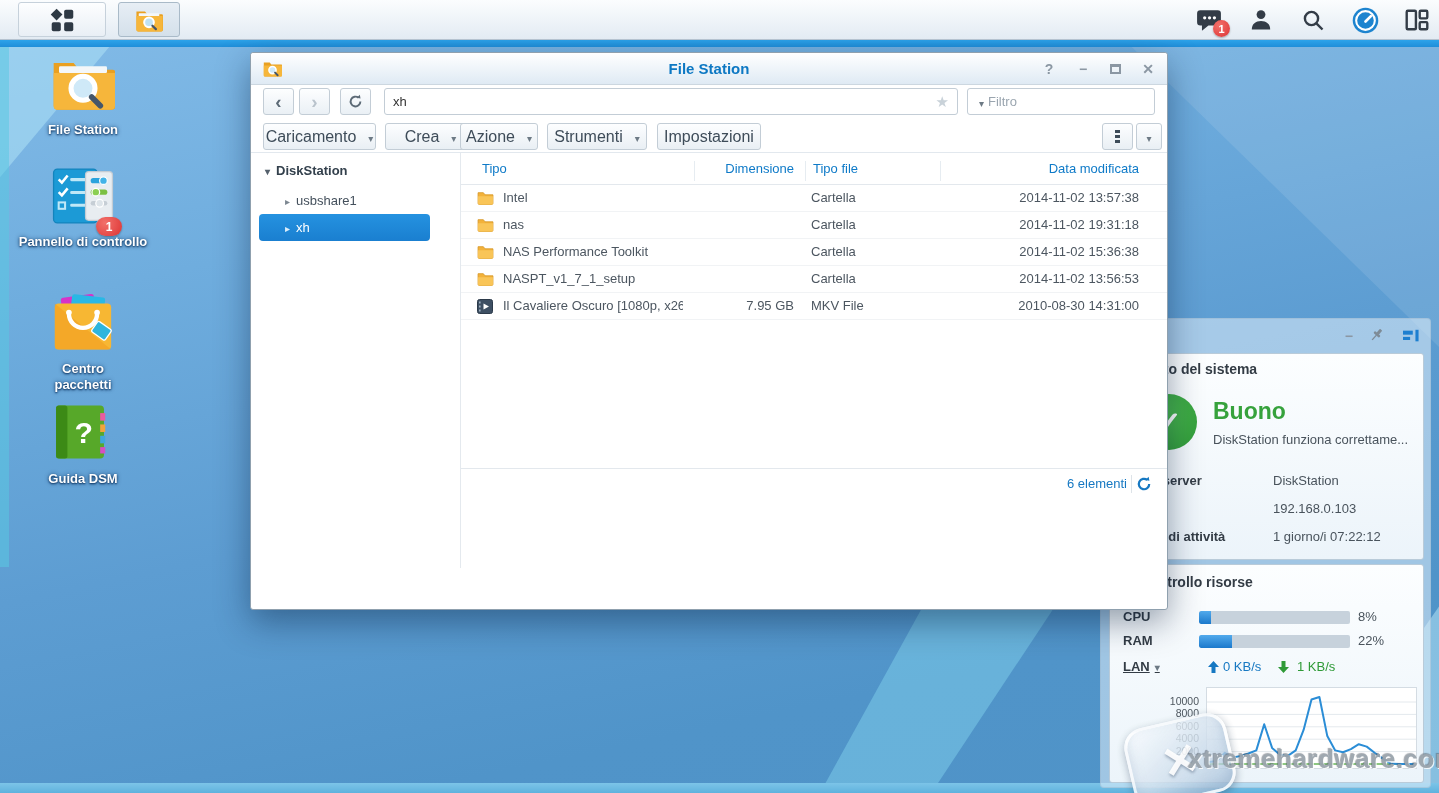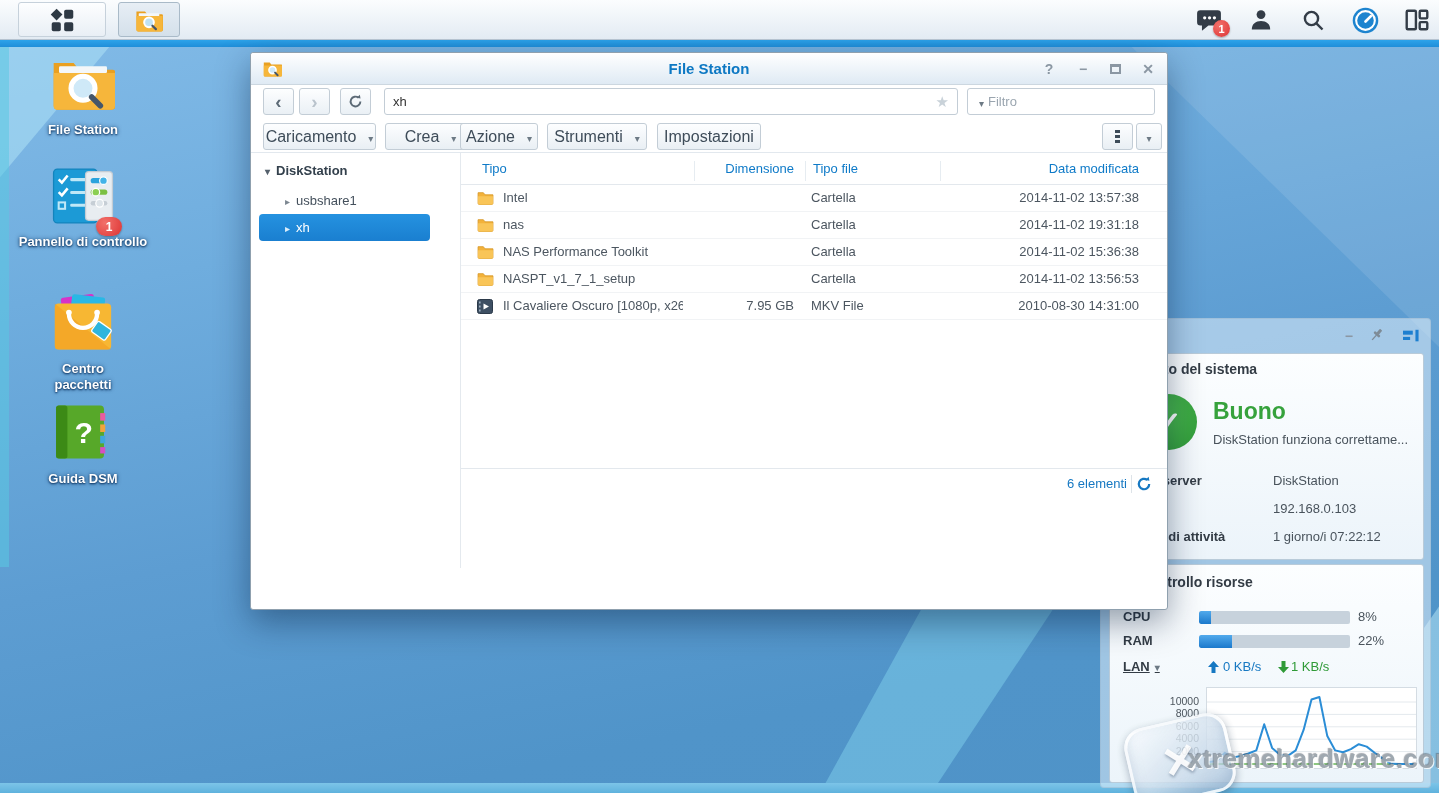--- a/index.html
+++ b/index.html
@@ -112,21 +112,21 @@
   .w-detail { font-size:13px; color:#49535c; }
   .w-lab { font-size:13px; font-weight:bold; color:#333c45; }
   .w-val { font-size:13px; color:#49535c; }
   .ok-circle { width:56px; height:56px; border-radius:50%; background:radial-gradient(circle at 35% 30%, #4cbb50, #2f9a37);
     color:#fff; display:flex; align-items:center; justify-content:center; }
   .i-check::after{content:"✓"; font-size:30px; font-weight:bold;}
   .bar-track { height:13px; background:#c7d2dc; border-radius:2px; overflow:hidden; }
   .bar-fill { height:100%; background:linear-gradient(#52aaec,#1b79cc); border-radius:2px 0 0 2px; }
   .pct { font-size:13px; color:#49535c; }
   .lan-up { color:#1678c2; font-size:13px; display:flex; gap:4px; align-items:center; }
-  .lan-down { color:#2f9a37; font-size:13px; display:flex; gap:2px; align-items:center; }
+  .lan-down { color:#2f9a37; font-size:13px; display:flex; gap:8px; align-items:center; }
   .chartbox { position:absolute; left:105px; top:368px; width:211px; height:82px; background:#fff; border:1px solid #d4dce3; }
   .yticks { position:absolute; left:36px; top:376px; width:62px; text-align:right; font-size:10.5px; color:#4d565e; line-height:12.4px; }
 
   
   .wmark { position:absolute; left:1122px; top:716px; width:317px; height:77px; z-index:60; pointer-events:none; }
   .wm-logo { position:absolute; left:6px; top:4px; width:104px; height:80px; border-radius:20px; transform:rotate(-13deg);
     background:linear-gradient(145deg, rgba(250,253,255,.95), rgba(165,192,218,.8));
     border:3px solid rgba(255,255,255,.85); box-shadow:0 3px 8px rgba(50,70,95,.45), inset 0 -6px 12px rgba(120,150,180,.35);
     display:flex; align-items:center; justify-content:center; opacity:.92; }
   .i-x::after{content:"✕"; font-size:44px; font-weight:bold; color:rgba(255,255,255,.95); text-shadow:0 2px 3px rgba(90,110,135,.6);}

